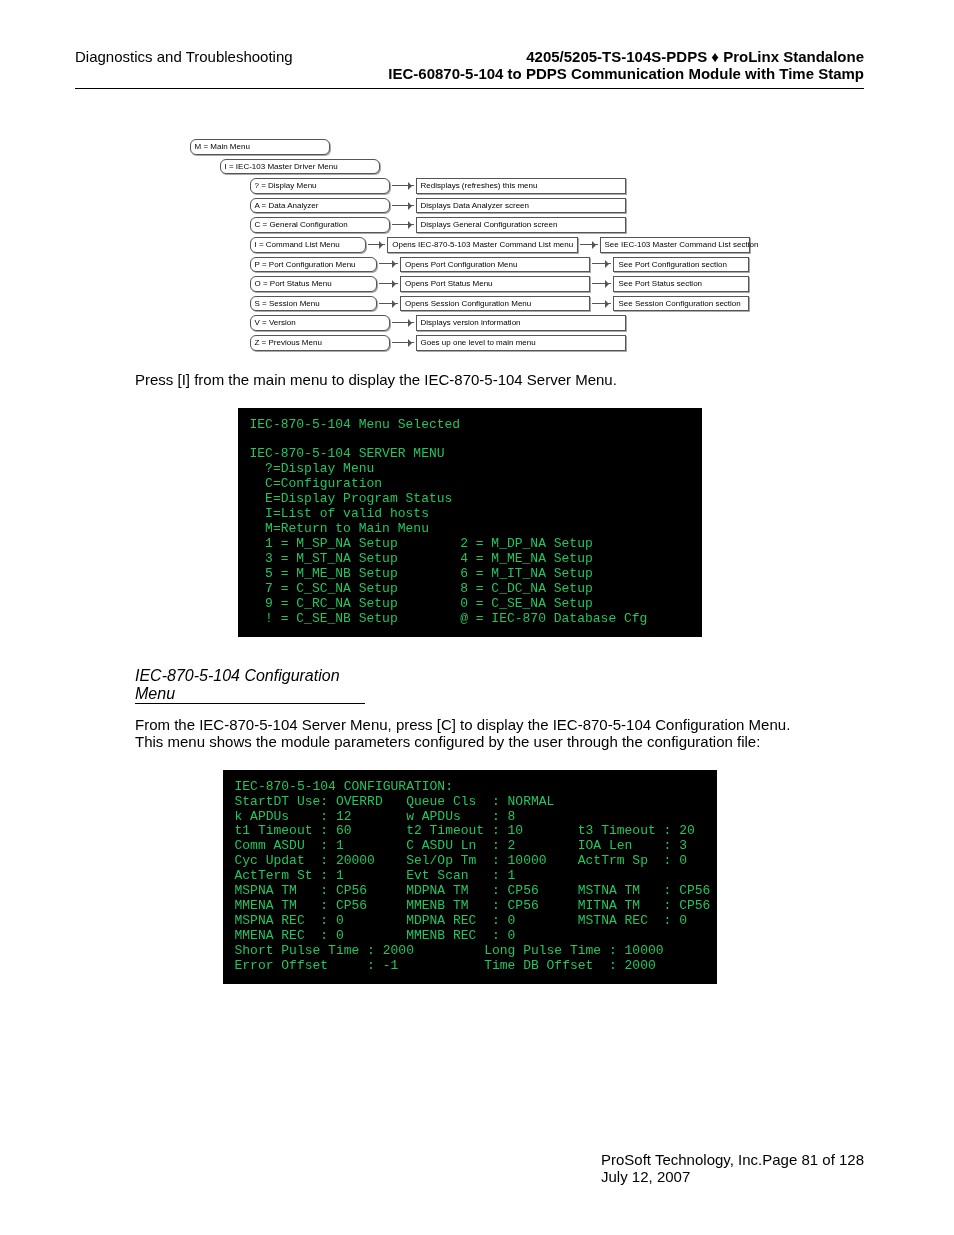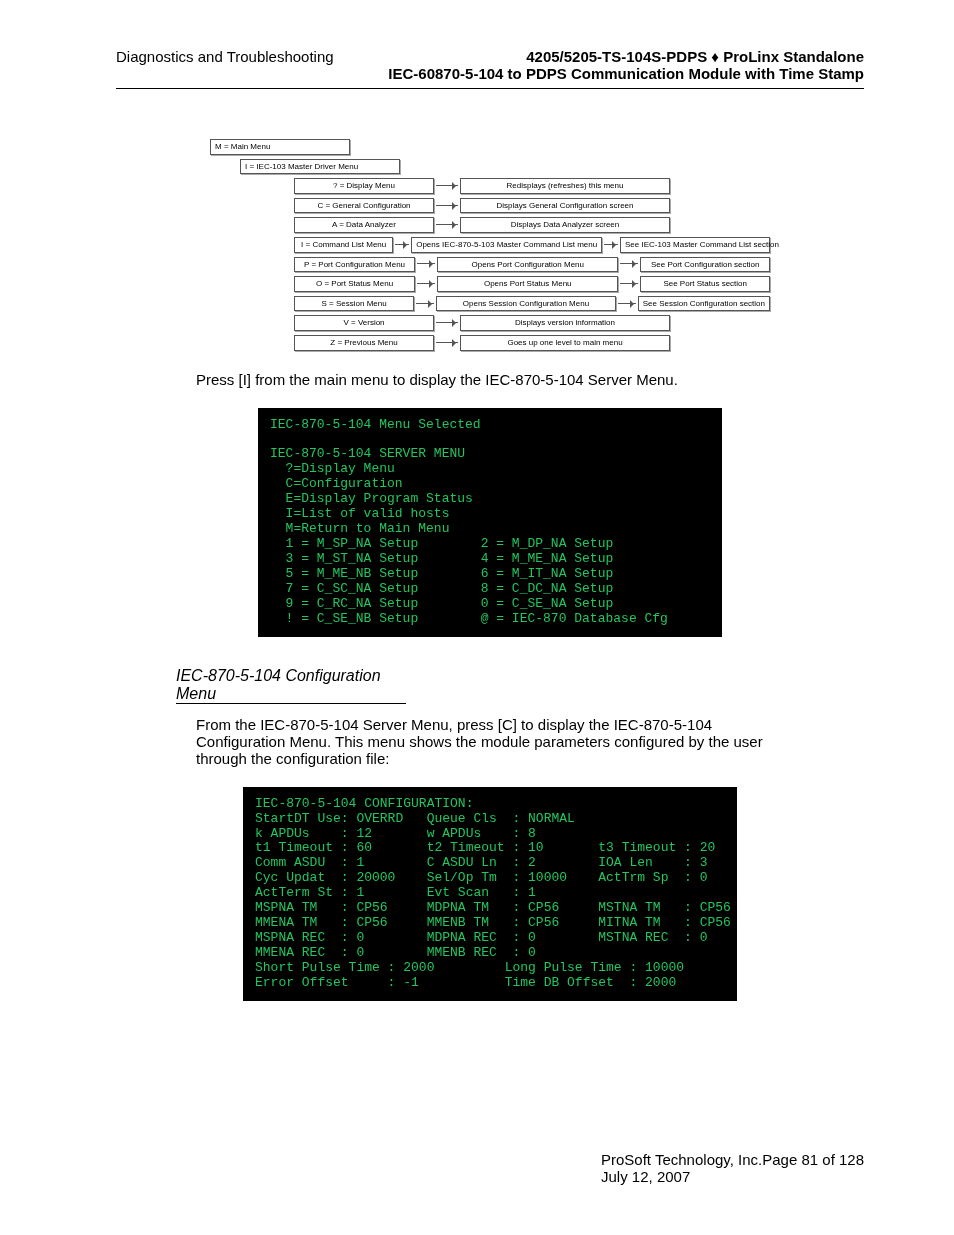--- a/index.html
+++ b/index.html
@@ -7,21 +7,21 @@
     padding: 0;
     font-family: Arial, Helvetica, sans-serif;
     font-size: 15px;
     color: #000;
     background: #fff;
   }
   .page {
     width: 954px;
     height: 1235px;
     box-sizing: border-box;
-    padding: 48px 90px 40px 116px;
+    padding: 48px 90px 40px 75px;
     position: relative;
   }
   .hdr {
     display: flex;
     justify-content: space-between;
     font-size: 15px;
   }
   .hdr-right { text-align: right; font-weight: bold; }
   .hr { border-top: 1px solid #000; margin-top: 6px; margin-bottom: 50px; }
   .diagram {
@@ -31,21 +31,21 @@
     line-height: 1.2;
   }
   .diagram-row { display: flex; align-items: center; margin-bottom: 4px; }
   .node {
     border: 1px solid #555;
     padding: 2px 4px;
     box-shadow: 1px 1px 0 #aaa;
     background: #fff;
     white-space: nowrap;
   }
-  .col1 { width: 130px; }
+  .col1 { width: 130px; border-radius: 6px; }
   .col2 { width: 200px; }
   .col3 { width: 140px; }
   .conn {
     width: 26px;
     height: 10px;
     position: relative;
   }
   .conn::before {
     content: "";
     position: absolute;
@@ -57,23 +57,23 @@
   .conn::after {
     content: "";
     position: absolute;
     right: 0;
     top: 1px;
     border: 4px solid transparent;
     border-left-color: #555;
   }
   .main-indent { margin-left: 0; }
   .sub-indent { margin-left: 30px; }
-  .sub2-indent { margin-left: 84px; text-align: center; }
-
-  .body-text { margin: 12px 60px 20px 80px; font-size: 15px; }
+  .sub2-indent { margin-left: 60px; }
+
+  .body-text { margin: 12px 60px 20px 60px; font-size: 15px; }
 
   .terminal {
     width: 440px;
     margin: 0 auto 30px auto;
     background: #000;
     color: #22c55e;
     border: 2px solid #000;
     padding: 8px 10px;
     font-family: "Courier New", monospace;
     font-size: 13px;
@@ -122,28 +122,28 @@
     <div class="diagram-row sub-indent">
       <div class="node col1" style="width:150px">I = IEC-103 Master Driver Menu</div>
     </div>
 
     <div class="diagram-row sub2-indent">
       <div class="node col1">? = Display Menu</div>
       <div class="conn"></div>
       <div class="node col2">Redisplays (refreshes) this menu</div>
     </div>
     <div class="diagram-row sub2-indent">
+      <div class="node col1">A = Data Analyzer</div>
+      <div class="conn"></div>
+      <div class="node col2">Displays Data Analyzer screen</div>
+    </div>
+    <div class="diagram-row sub2-indent">
       <div class="node col1">C = General Configuration</div>
       <div class="conn"></div>
       <div class="node col2">Displays General Configuration screen</div>
-    </div>
-    <div class="diagram-row sub2-indent">
-      <div class="node col1">A = Data Analyzer</div>
-      <div class="conn"></div>
-      <div class="node col2">Displays Data Analyzer screen</div>
     </div>
     <div class="diagram-row sub2-indent">
       <div class="node col1">I = Command List Menu</div>
       <div class="conn"></div>
       <div class="node col2">Opens IEC-870-5-103 Master Command List menu</div>
       <div class="conn"></div>
       <div class="node col3">See IEC-103 Master Command List section</div>
     </div>
     <div class="diagram-row sub2-indent">
       <div class="node col1">P = Port Configuration Menu</div>

